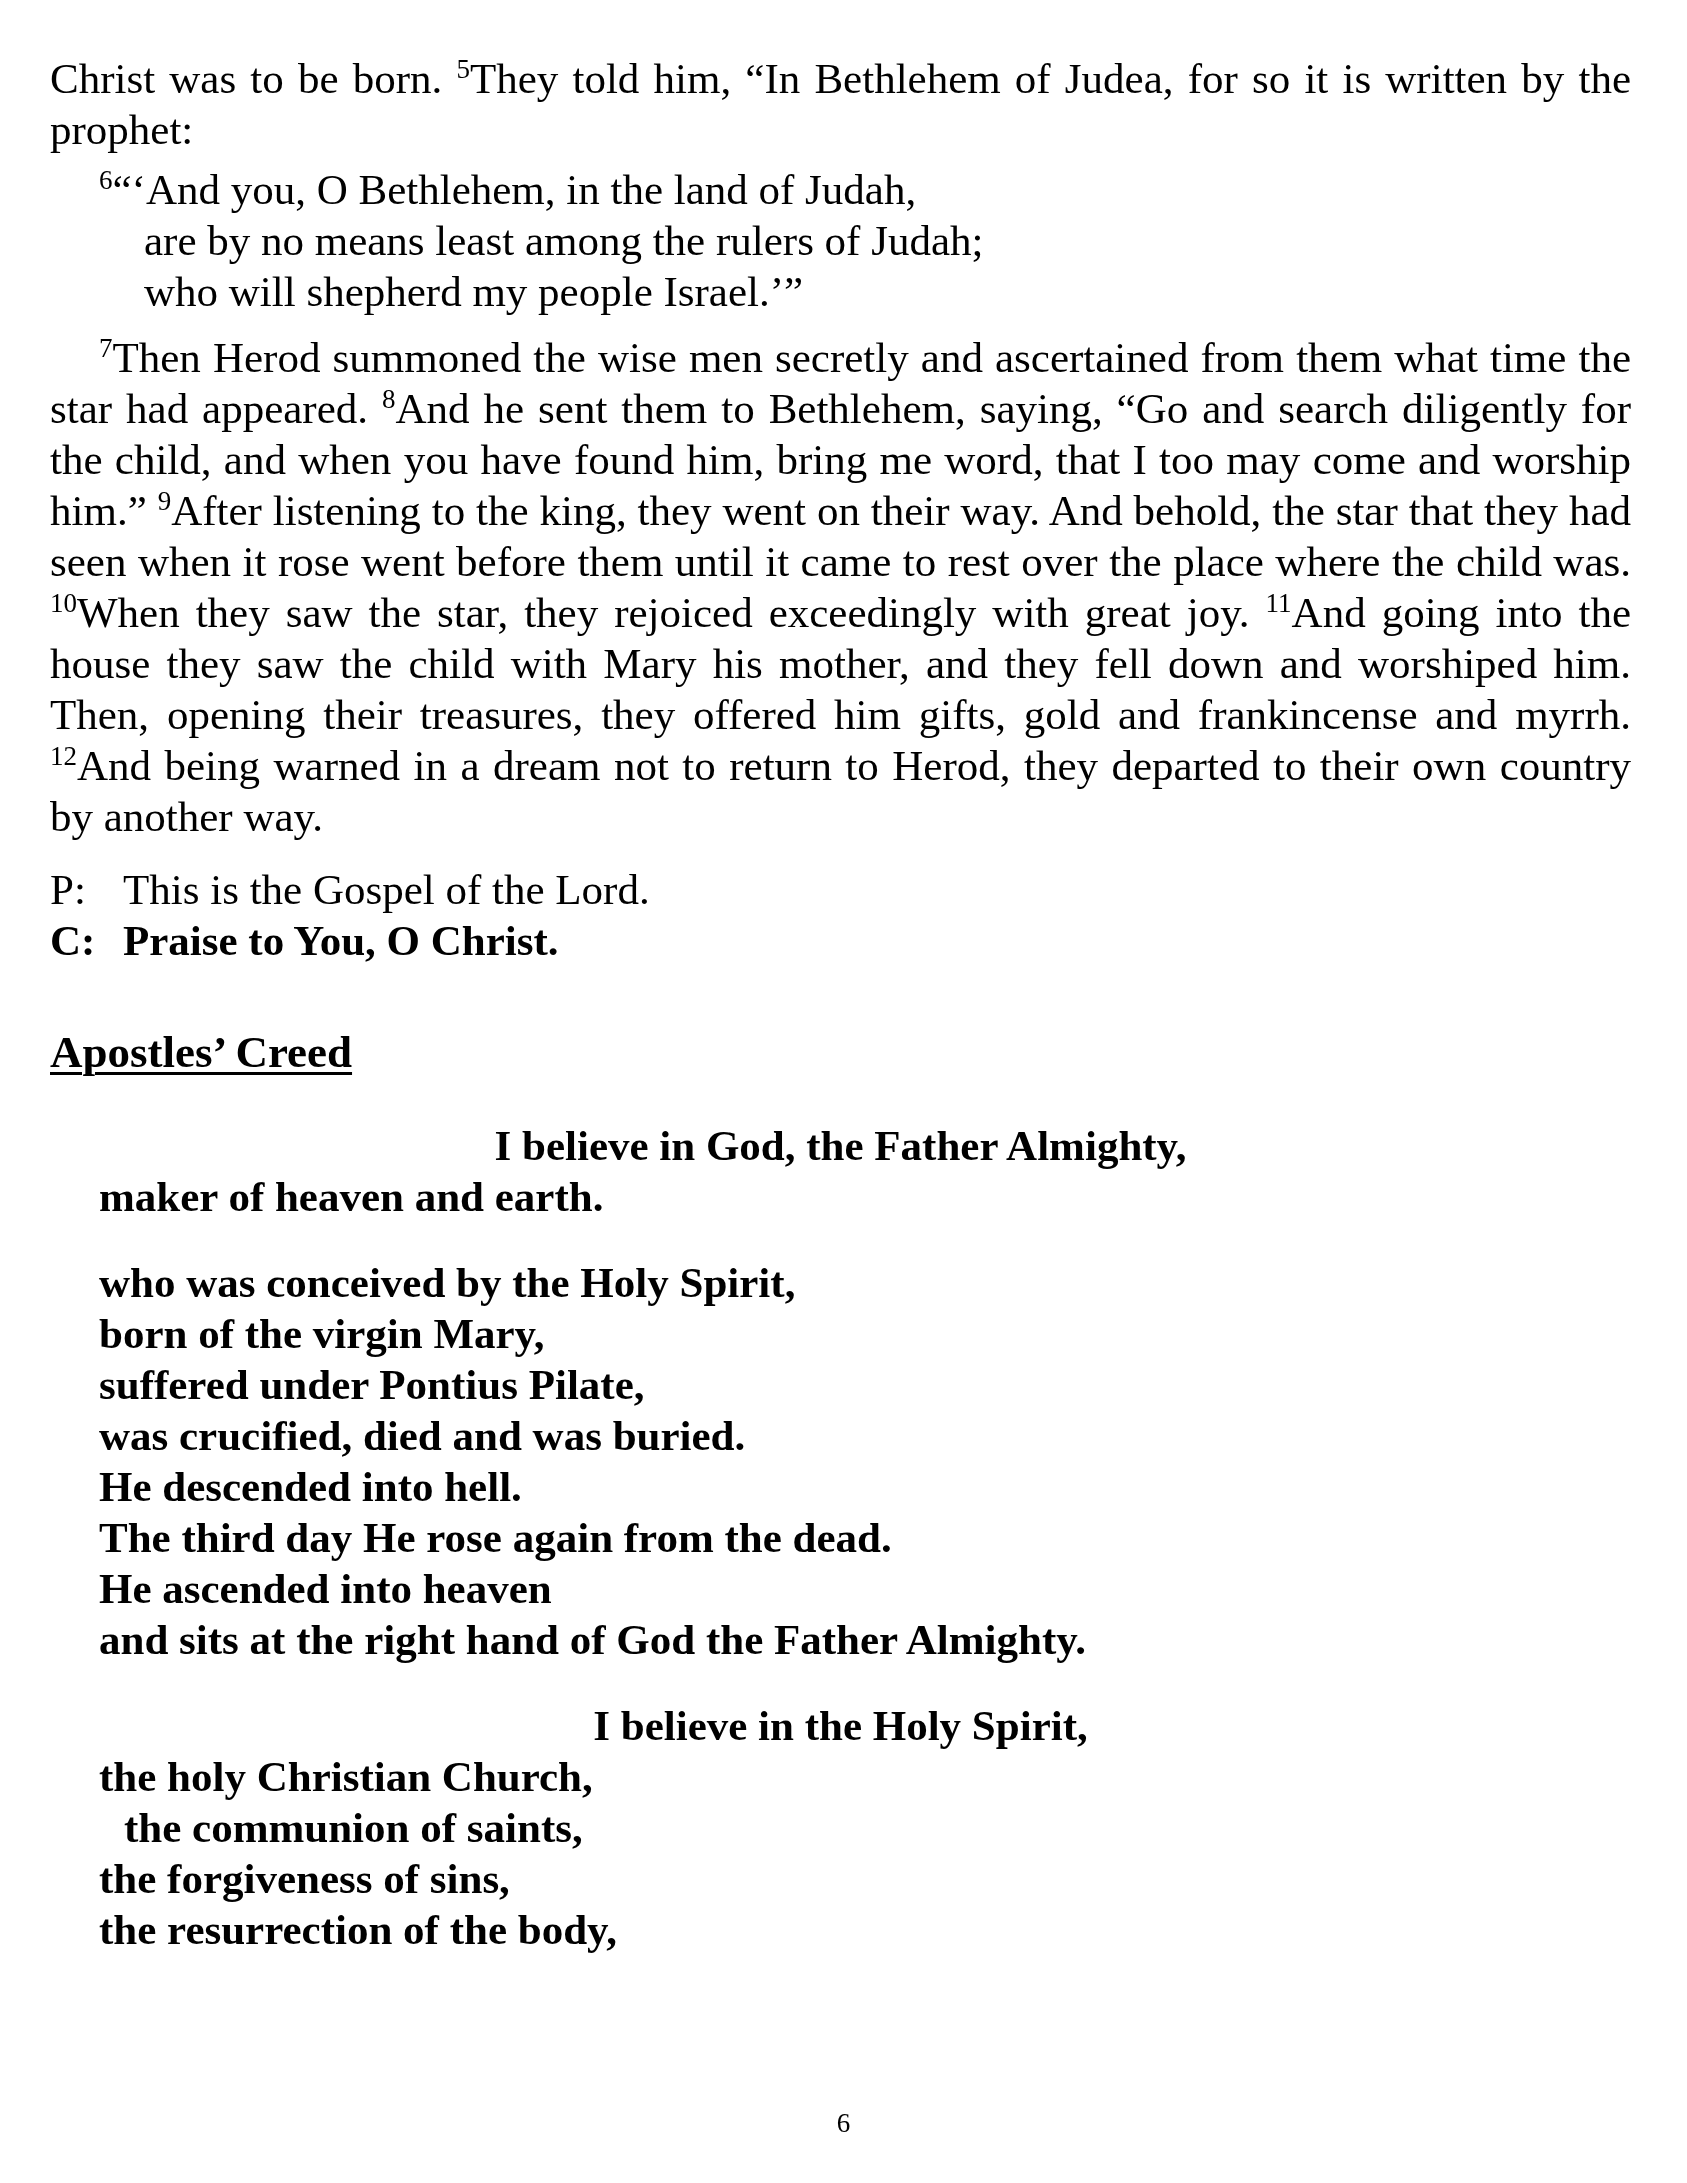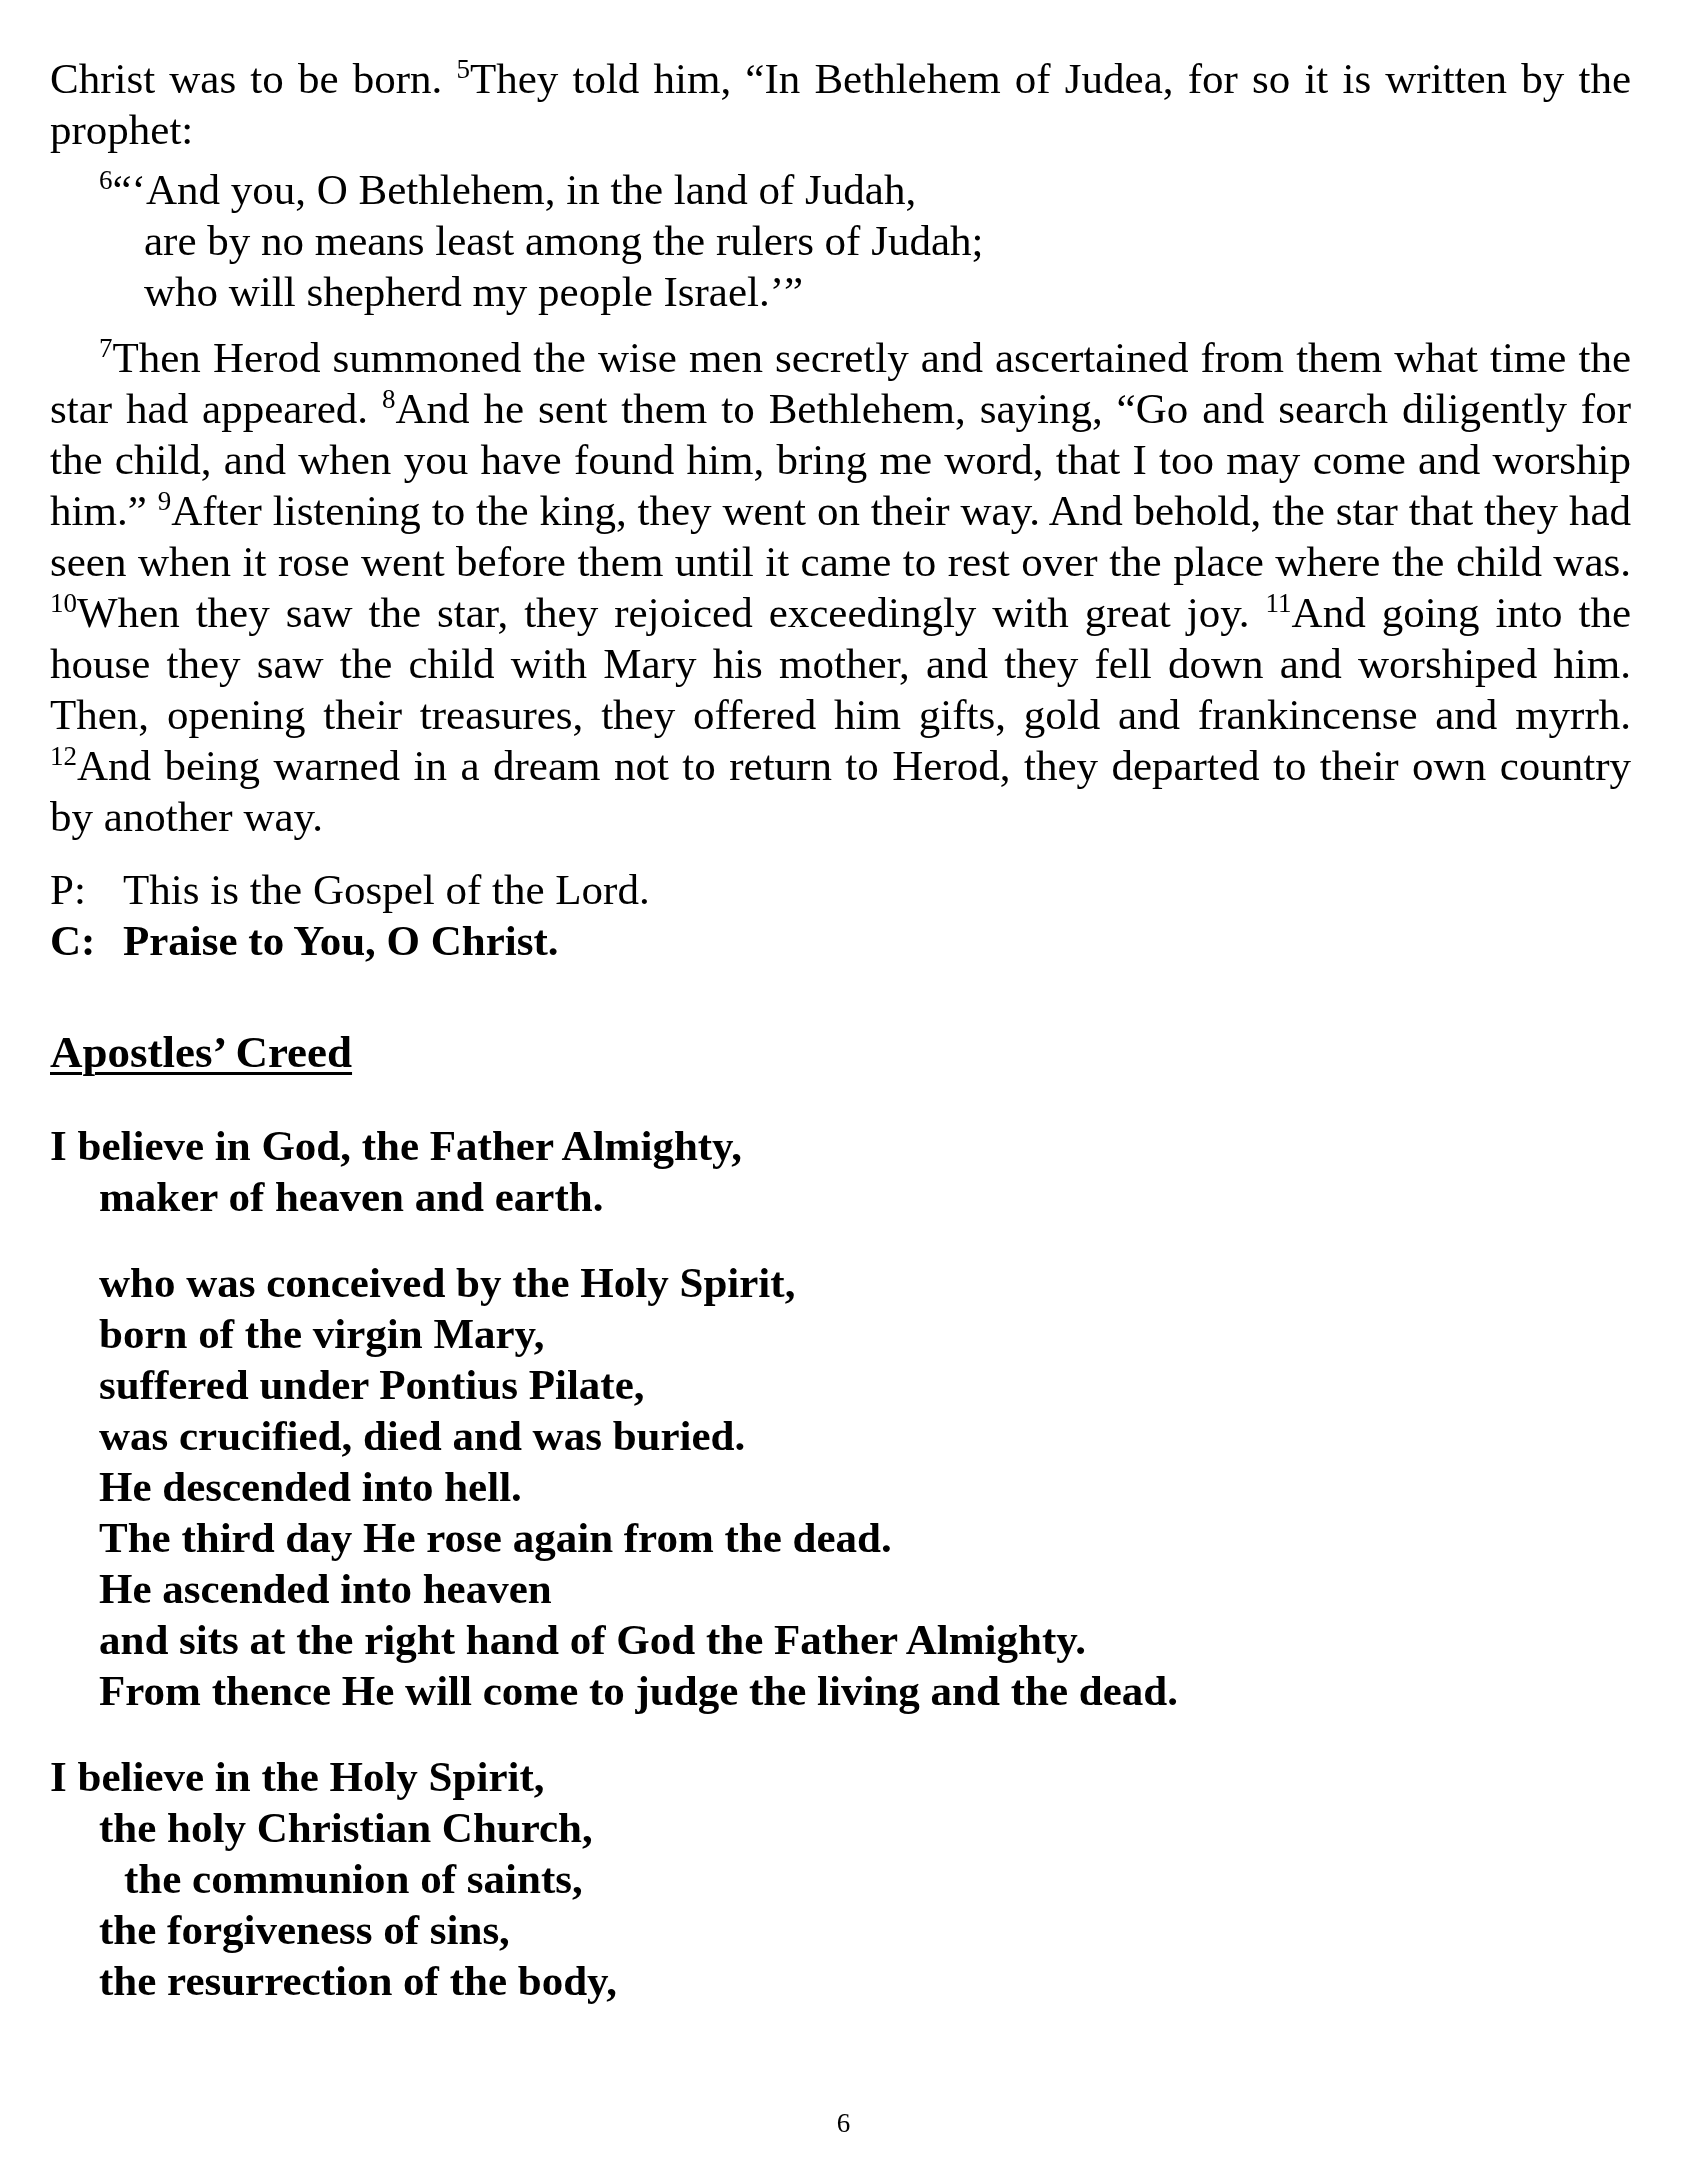--- a/index.html
+++ b/index.html
@@ -99,21 +99,21 @@
   .stanza {
     margin: 0 0 35px 0;
   }
   .cline {
     font-size: 43px;
     line-height: 51px;
     font-weight: bold;
     margin: 0;
     white-space: pre-wrap;
   }
-  .cline.i0 { padding-left: 0; }
+  .cline.i0 { padding-left: 0; text-align: center; }
   .cline.i1 { padding-left: 49px; }
   .cline.i2 { padding-left: 74px; }
 
   .cross-glyph {
     display: inline-block;
     position: relative;
     width: 0.46em;
     height: 0.52em;
     vertical-align: -0.02em;
     margin: 0 0.08em;
@@ -195,21 +195,20 @@
 
       <div class="stanza">
         <p class="cline i1">who was conceived by the Holy Spirit,</p>
         <p class="cline i1">born of the virgin Mary,</p>
         <p class="cline i1">suffered under Pontius Pilate,</p>
         <p class="cline i1">was crucified, died and was buried.</p>
         <p class="cline i1">He descended into hell.</p>
         <p class="cline i1">The third day He rose again from the dead.</p>
         <p class="cline i1">He ascended into heaven</p>
         <p class="cline i1">and sits at the right hand of God the Father Almighty.</p>
-        <p class="cline i1">From thence He will come to judge the living and the dead.</p>
       </div>
 
       <div class="stanza">
         <p class="cline i0">I believe in the Holy Spirit,</p>
         <p class="cline i1">the holy Christian Church,</p>
         <p class="cline i2">the communion of saints,</p>
         <p class="cline i1">the forgiveness of sins,</p>
         <p class="cline i1">the resurrection of the body,</p>
       </div>
 

